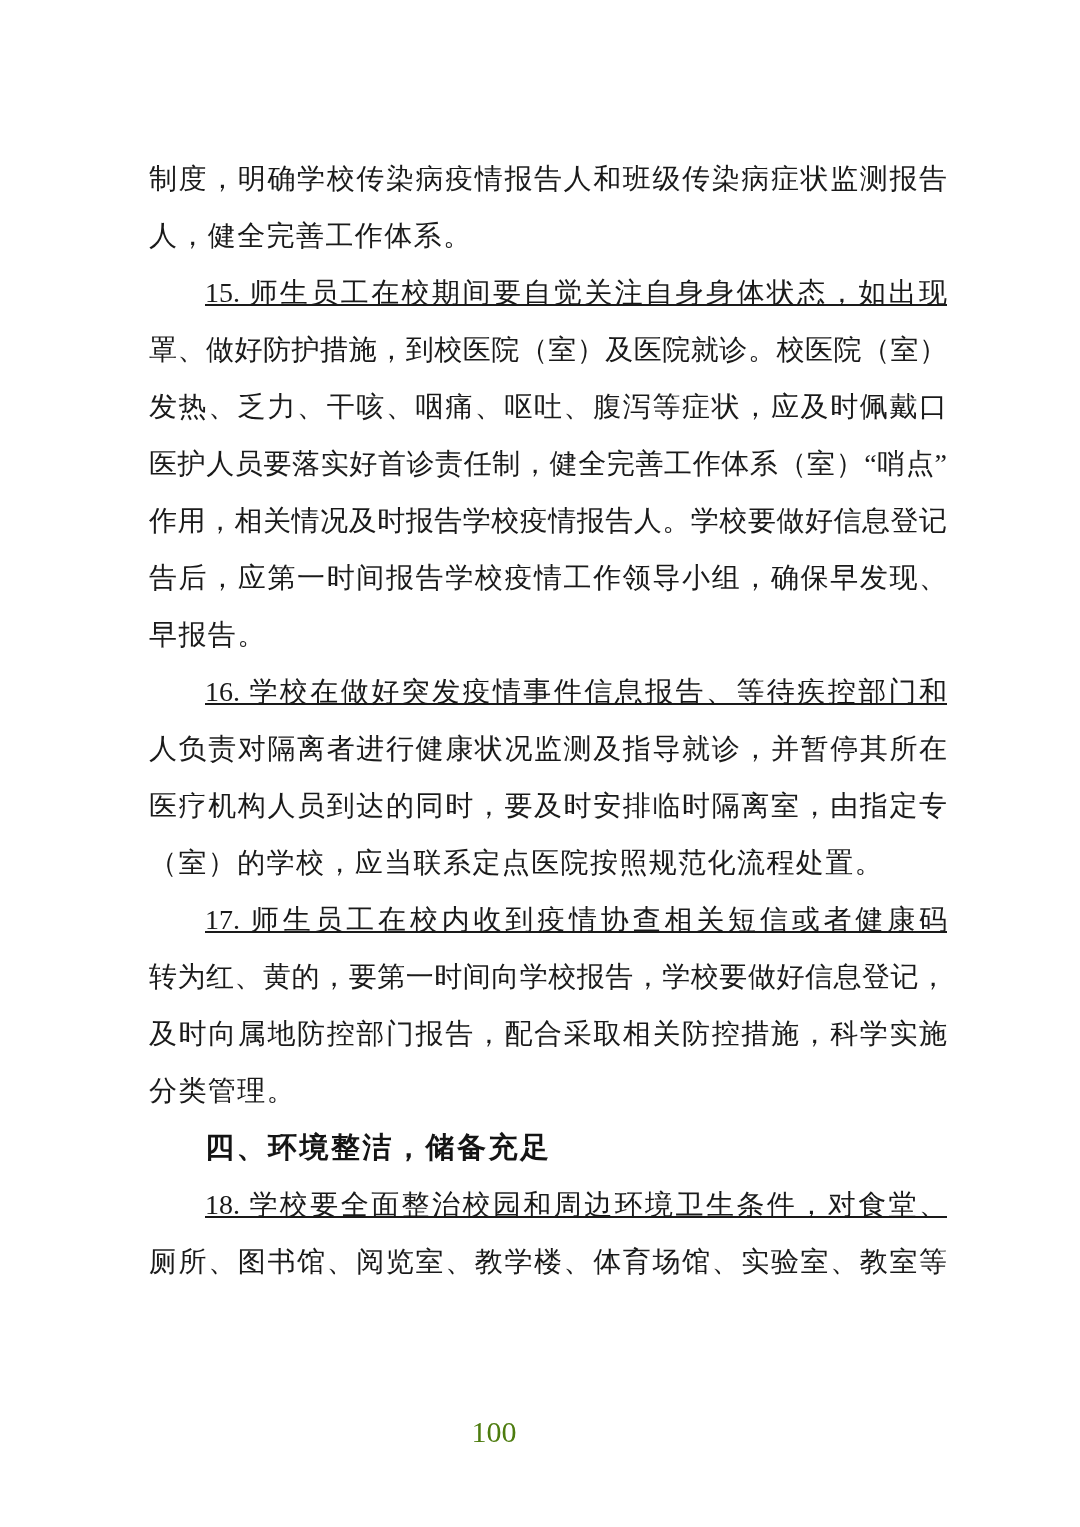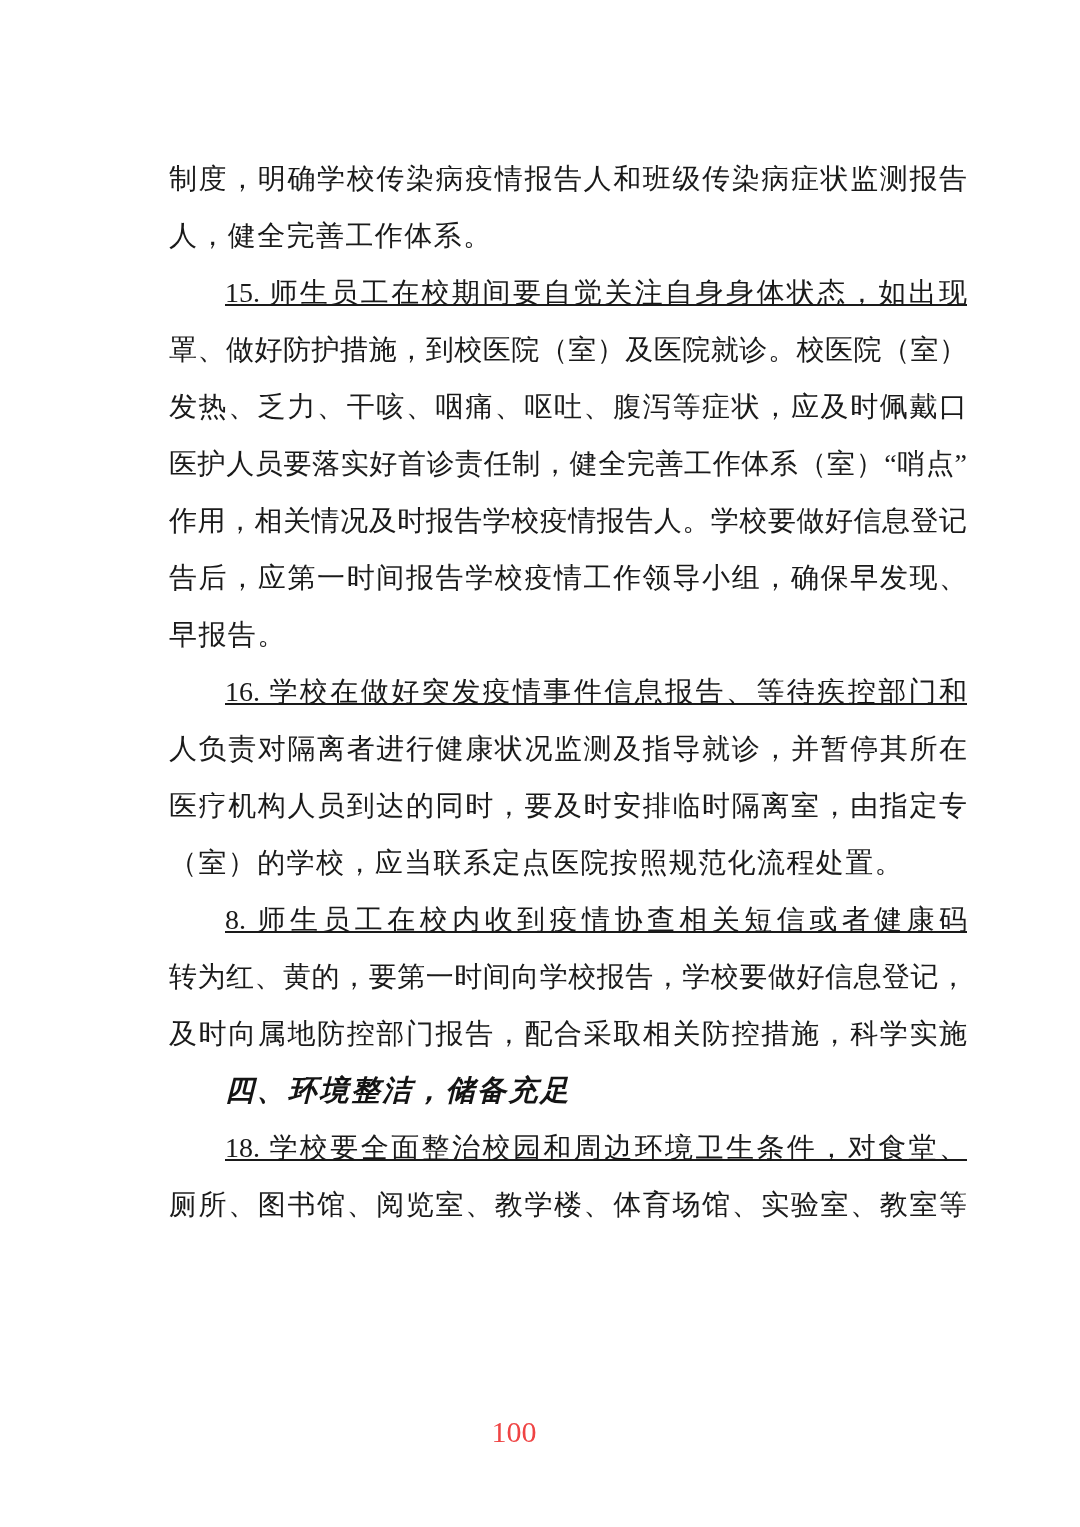--- a/index.html
+++ b/index.html
@@ -8,21 +8,20 @@
     background: #ffffff;
   }
   .page {
     position: relative;
     width: 988px;
     height: 1527px;
     background: #ffffff;
     color: #1a1a1a;
     font-family: "Liberation Serif", "DejaVu Serif", serif;
     overflow: hidden;
-    margin-left: 20px;
   }
   .text-block {
     position: absolute;
     left: 149px;
     top: 150px;
     width: 798px;
   }
   .line {
     font-size: 28px;
     line-height: 57px;
@@ -46,52 +45,52 @@
   .line.heading {
     font-family: "Liberation Sans", "DejaVu Sans", sans-serif;
     font-weight: 700;
     font-size: 29px;
     text-align: right;
     text-align-last: left;
     -moz-text-align-last: left;
     text-indent: 56px;
     letter-spacing: 2.5px;
     color: #141414;
-    font-style: italic;
   }
   .page-number {
     position: absolute;
     top: 1412px;
     left: 0;
     width: 100%;
     text-align: center;
     font-size: 30px;
     line-height: 40px;
-    color: #ef4444;
+    color: #4d7c0f;
   }
 </style>
 </head>
 <body>
 
 <div class="page">
   <div class="text-block">
     <div class="line fill">制度，明确学校传染病疫情报告人和班级传染病症状监测报告</div>
     <div class="line end">人，健全完善工作体系。</div>
     <div class="line fill indent">15. 师生员工在校期间要自觉关注自身身体状态，如出现</div>
     <div class="line fill">罩、做好防护措施，到校医院（室）及医院就诊。校医院（室）</div>
     <div class="line fill">发热、乏力、干咳、咽痛、呕吐、腹泻等症状，应及时佩戴口</div>
     <div class="line fill">医护人员要落实好首诊责任制，健全完善工作体系（室）“哨点”</div>
     <div class="line fill">作用，相关情况及时报告学校疫情报告人。学校要做好信息登记</div>
     <div class="line fill">告后，应第一时间报告学校疫情工作领导小组，确保早发现、</div>
     <div class="line end">早报告。</div>
     <div class="line fill indent">16. 学校在做好突发疫情事件信息报告、等待疾控部门和</div>
     <div class="line fill">人负责对隔离者进行健康状况监测及指导就诊，并暂停其所在</div>
     <div class="line fill">医疗机构人员到达的同时，要及时安排临时隔离室，由指定专</div>
     <div class="line end">（室）的学校，应当联系定点医院按照规范化流程处置。</div>
-    <div class="line fill indent">8. 师生员工在校内收到疫情协查相关短信或者健康码</div>
+    <div class="line fill indent">17. 师生员工在校内收到疫情协查相关短信或者健康码</div>
     <div class="line fill">转为红、黄的，要第一时间向学校报告，学校要做好信息登记，</div>
     <div class="line fill">及时向属地防控部门报告，配合采取相关防控措施，科学实施</div>
+    <div class="line end">分类管理。</div>
     <div class="line heading">四、环境整洁，储备充足</div>
     <div class="line fill indent">18. 学校要全面整治校园和周边环境卫生条件，对食堂、</div>
     <div class="line fill">厕所、图书馆、阅览室、教学楼、体育场馆、实验室、教室等</div>
   </div>
   <div class="page-number">100</div>
 </div>
 
 </body></html>

